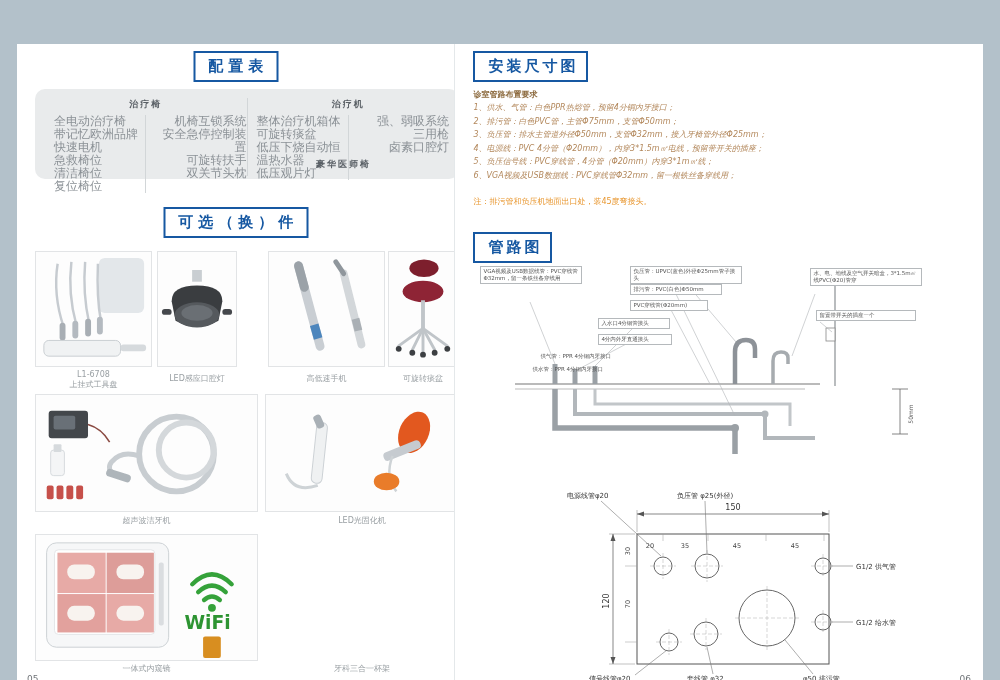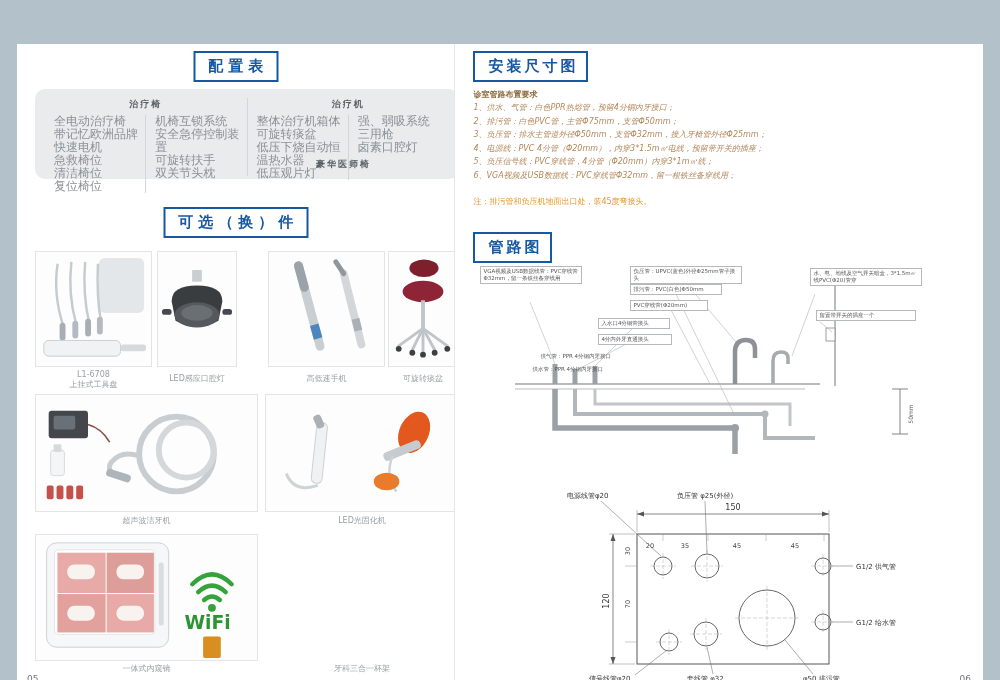--- a/index.html
+++ b/index.html
@@ -15,21 +15,21 @@
   .t-center { left:50%; transform:translateX(-50%); }
 
   
   .config { position:absolute; left:18px; top:45px; width:424px; height:90px; background:#e9ebec; border-radius:10px; padding:9px 10px 6px; }
   .cfg-flex { display:flex; height:78px; }
   .group { flex:1; display:flex; flex-direction:column; }
   .group + .group { border-left:1px solid #d2d6d8; }
   .group-h { text-align:center; font-size:9px; font-weight:bold; color:#5a6066; margin-bottom:4px; letter-spacing:2px; }
   .cols { display:flex; flex:1; }
   .col { flex:1; list-style:none; font-size:12px; color:#8b9196; line-height:13px; padding-left:9px; }
-  .col + .col { border-left:1px solid #d2d6d8; }
+  .col + .col { border-left:1px solid #d2d6d8;text-align:right; }
   .cfg-footer { position:absolute; right:88px; bottom:8px; font-size:9px; font-weight:bold; color:#5a6066; letter-spacing:2px; }
 
   
   .prod { position:absolute; border:1px solid #e2e4e6; background:#fdfdfd; overflow:hidden; }
   .prod svg { width:100%; height:100%; display:block; }
   .caption { position:absolute; font-size:8px; color:#9aa0a4; text-align:center; line-height:10px; }
 
   .pagenum { position:absolute; bottom:10px; font-size:9px; color:#707478; }
 
   

